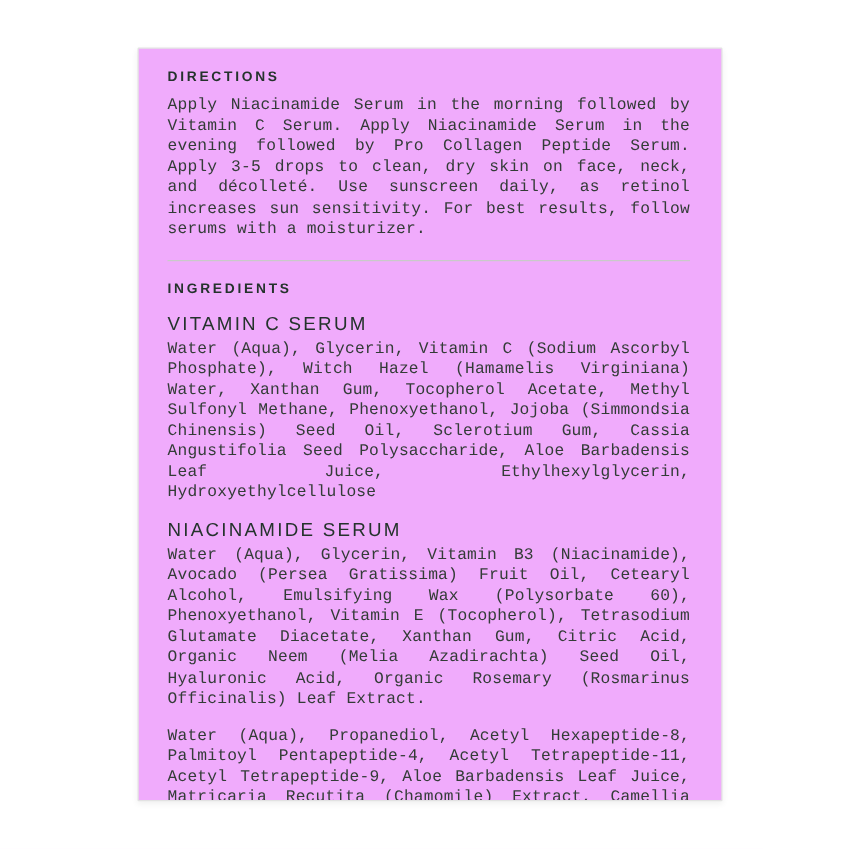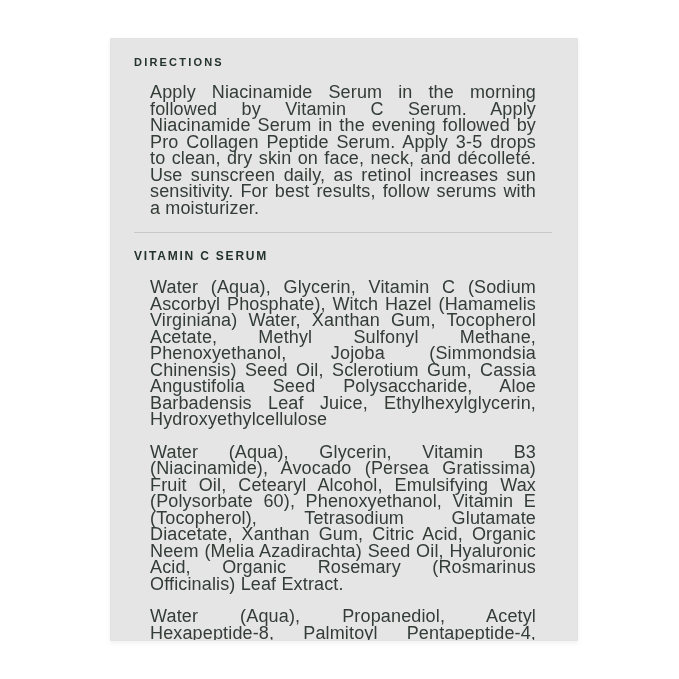--- a/index.html
+++ b/index.html
@@ -17,48 +17,49 @@
     height: 679px;
     background: #ffffff;
     overflow: hidden;
   }
   .card {
     position: absolute;
     left: 110px;
     top: 38px;
     width: 468px;
     height: 603px;
-    background: #e5e5e5;
+    background: #f0abfc;
     border: 1px solid #e2e2e2;
     border-radius: 1px;
     box-shadow: 0 2px 5px rgba(0,0,0,0.06);
     padding: 17px 25px 0 23px;
     overflow: hidden;
   }
   .heading {
     font-size: 11px;
     font-weight: 700;
     letter-spacing: 2.2px;
     color: #24332c;
     margin: 0 0 8px 0;
   }
   .subheading {
-    font-size: 12px;
-    font-weight: 700;
+    font-size: 15px;
+    font-weight: 400;
     letter-spacing: 1.8px;
     color: #24332c;
     margin: 0 0 3px 0;
   }
   .body {
-    font-size: 18px;
+    font-size: 13px;
     line-height: 16.5px;
     letter-spacing: 0.15px;
     text-align: justify;
     color: #333c37;
-    margin: 16px;
+    margin: 0;
+    font-family: Liberation Mono, monospace;
   }
   .para-gap { margin-bottom: 16px; }
   .divider {
     border: none;
     border-top: 1px solid #c9c9c9;
     margin: 14px 0 16px 0;
     height: 0;
   }
   .ing-heading { margin-bottom: 14px; }
   .ing-section { margin-bottom: 13px; }
@@ -69,27 +70,29 @@
 <div class="page">
   <div class="card">
 
     <div class="heading">DIRECTIONS</div>
 
     <p class="body para-gap">Apply Niacinamide Serum in the morning followed by Vitamin C Serum. Apply Niacinamide Serum in the evening followed by Pro Collagen Peptide Serum. Apply 3-5 drops to clean, dry skin on face, neck, and décolleté. Use sunscreen daily, as retinol increases sun sensitivity. For best results, follow serums with a moisturizer.</p>
 
 
     <hr class="divider">
 
+    <div class="heading ing-heading">INGREDIENTS</div>
 
     <div class="ing-section">
       <div class="subheading">VITAMIN C SERUM</div>
       <p class="body">Water (Aqua), Glycerin, Vitamin C (Sodium Ascorbyl Phosphate), Witch Hazel (Hamamelis Virginiana) Water, Xanthan Gum, Tocopherol Acetate, Methyl Sulfonyl Methane, Phenoxyethanol, Jojoba (Simmondsia Chinensis) Seed Oil, Sclerotium Gum, Cassia Angustifolia Seed Polysaccharide, Aloe Barbadensis Leaf Juice, Ethylhexylglycerin, Hydroxyethylcellulose</p>
     </div>
 
     <div class="ing-section">
+      <div class="subheading">NIACINAMIDE SERUM</div>
       <p class="body">Water (Aqua), Glycerin, Vitamin B3 (Niacinamide), Avocado (Persea Gratissima) Fruit Oil, Cetearyl Alcohol, Emulsifying Wax (Polysorbate 60), Phenoxyethanol, Vitamin E (Tocopherol), Tetrasodium Glutamate Diacetate, Xanthan Gum, Citric Acid, Organic Neem (Melia Azadirachta) Seed Oil, Hyaluronic Acid, Organic Rosemary (Rosmarinus Officinalis) Leaf Extract.</p>
     </div>
 
     <div class="ing-section">
       <p class="body">Water (Aqua), Propanediol, Acetyl Hexapeptide-8, Palmitoyl Pentapeptide-4, Acetyl Tetrapeptide-11, Acetyl Tetrapeptide-9, Aloe Barbadensis Leaf Juice, Matricaria Recutita (Chamomile) Extract, Camellia Sinensis (Green Tea) Leaf Extract, Olea Europaea (Olive) Leaf Extract, Cellulose Gum, Citrus Aurantium Dulcis (Orange) Oil, Phenoxyethanol, Ethylhexylglycerine.</p>
     </div>
 
   </div>
 </div>
 

